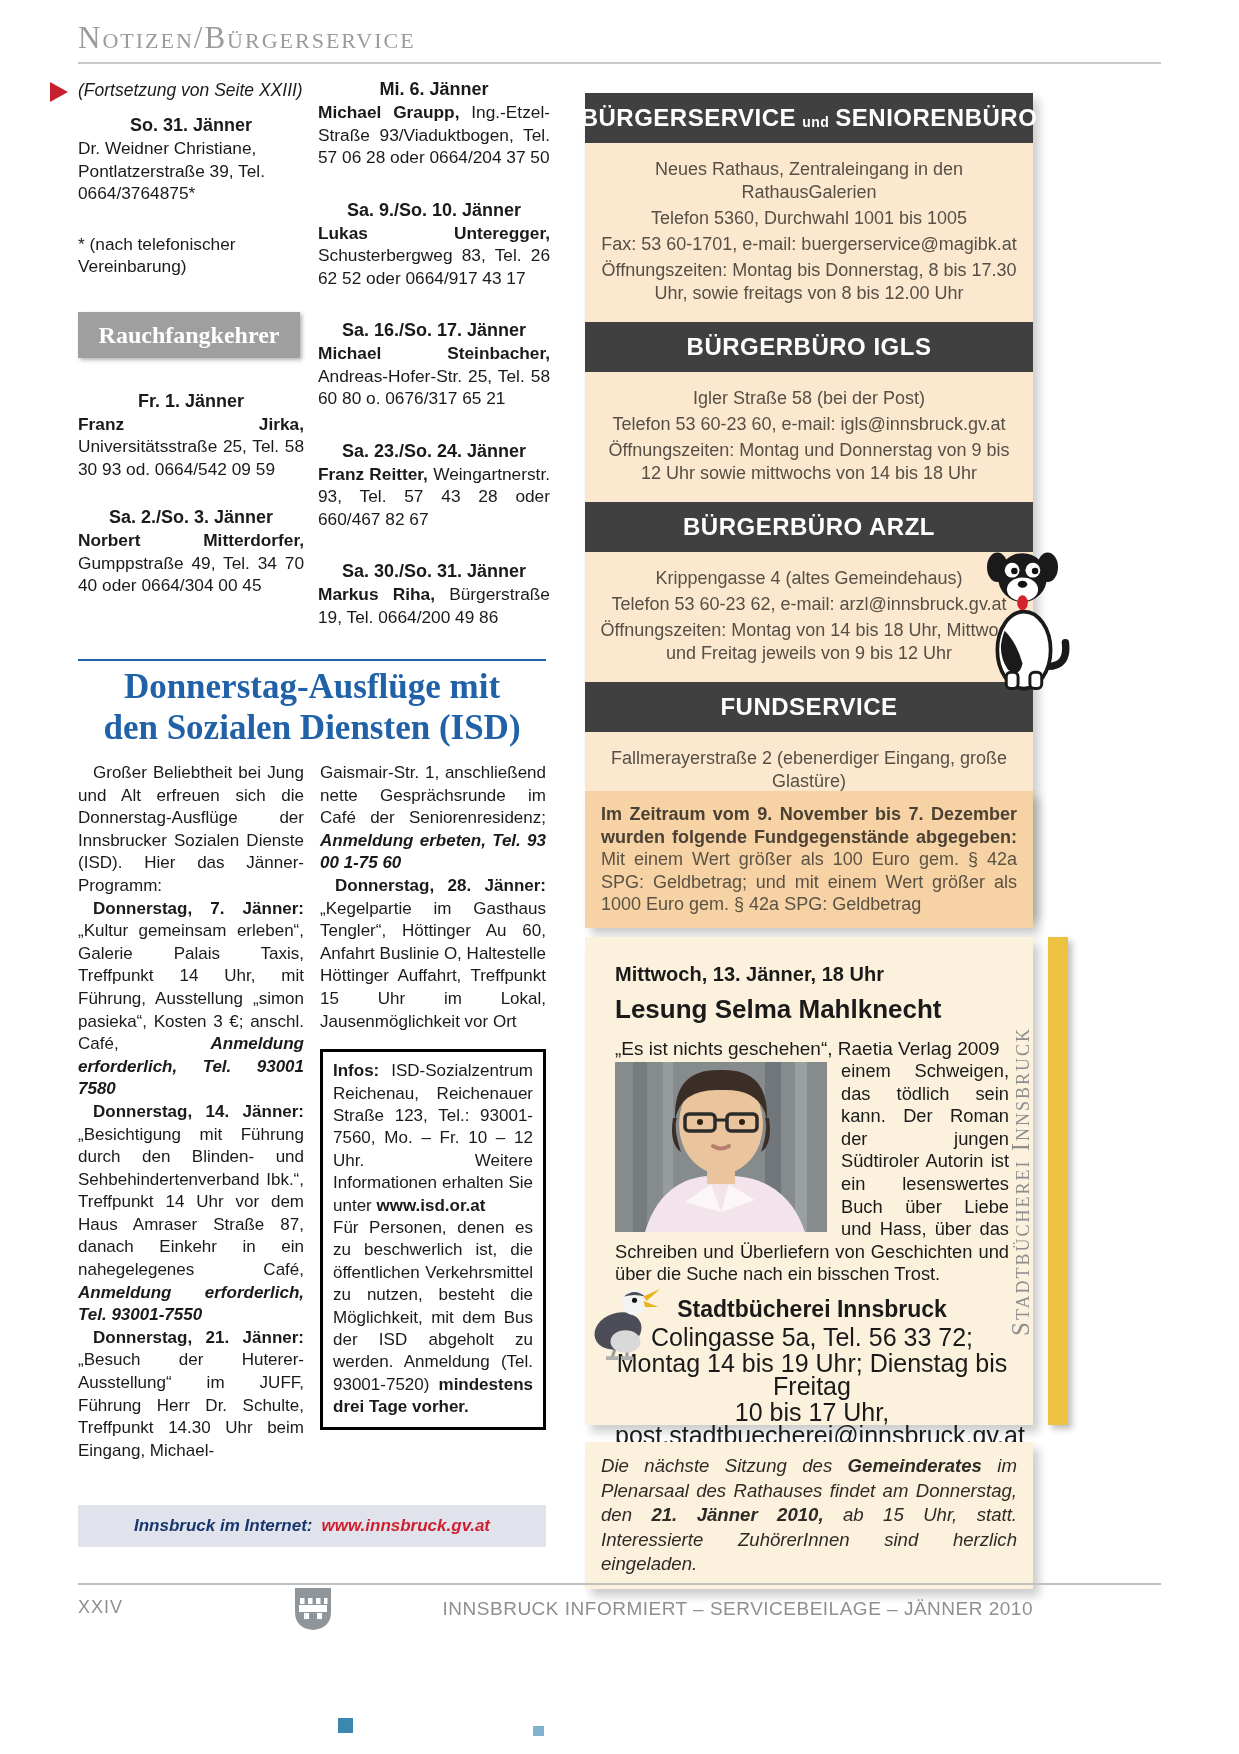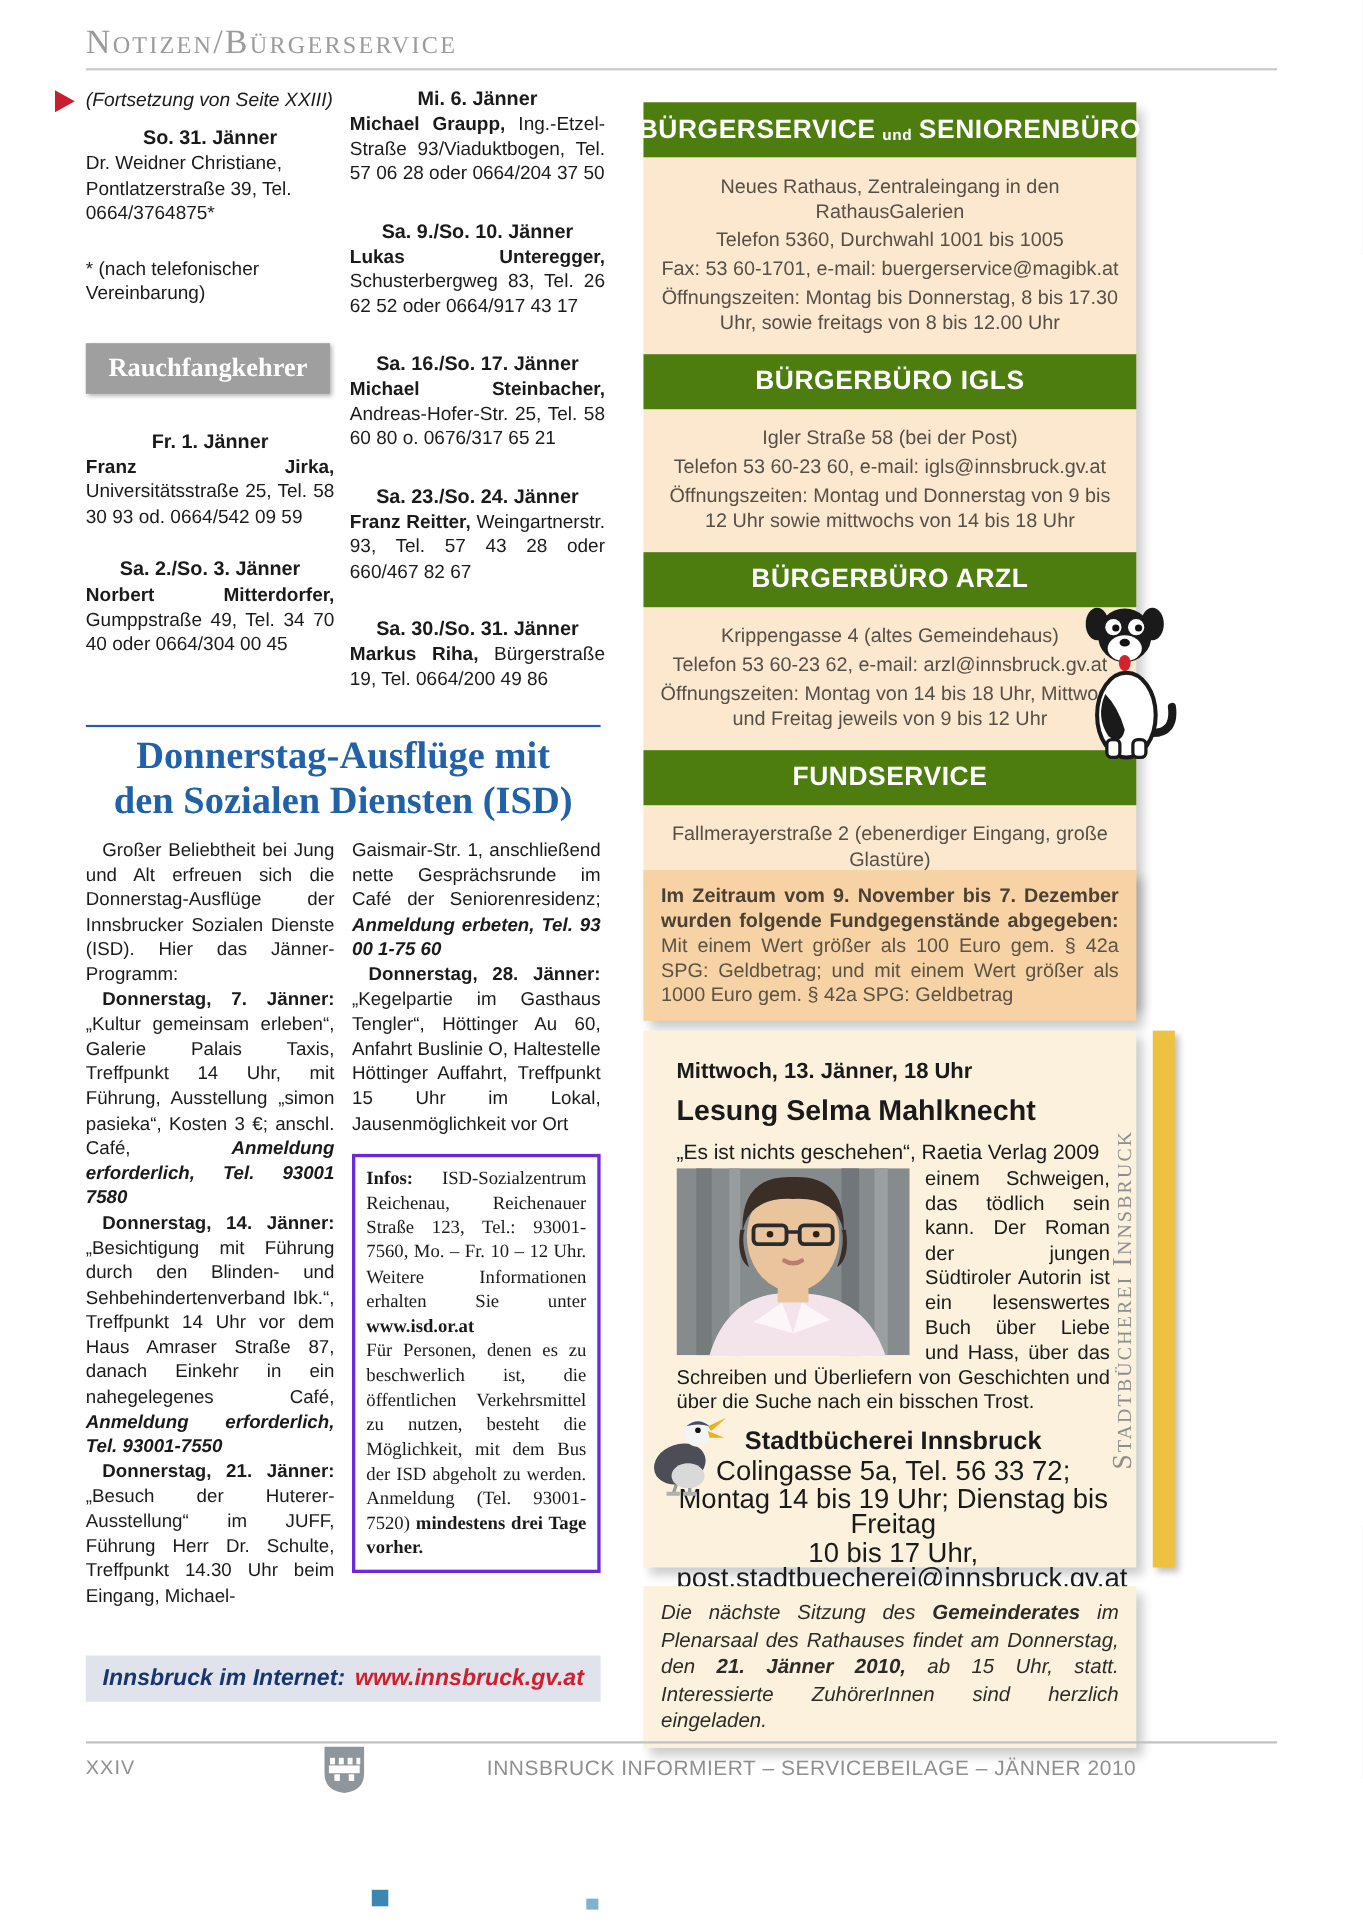--- a/index.html
+++ b/index.html
@@ -24,21 +24,21 @@
   .entry-body { margin:0 0 30px; text-align:justify; font-size:17.3px; line-height:22.5px; }
   #col-a .entry-body { margin-bottom:26px; }
   .footnote { margin:28px 0 0; font-size:17.3px; line-height:22.5px; }
   .gray-box { margin:34px 0 32px; width:222px; height:46px; background:#9f9f9f; color:#fff;
               font-family:"Liberation Serif", serif; font-weight:700; font-size:24px;
               text-align:center; line-height:46px; box-shadow:2px 2px 4px rgba(0,0,0,.3); }
 
   
   #svc { left:585px; top:93px; width:448px; background:#fbe8cf;
          box-shadow:6px 7px 9px rgba(0,0,0,.20); }
-  .sp-bar { height:50px; background:#4d7c0f; color:#fff; display:flex; align-items:center;
+  .sp-bar { height:50px; background:#404040; color:#fff; display:flex; align-items:center;
             justify-content:center; font-weight:700; font-size:24px; letter-spacing:.5px; }
   .sp-bar .und { font-size:14px; margin:8px 6px 0; }
   .sp-body { padding:12px 14px 14px; text-align:center; font-size:18px; line-height:23px;
              color:#564f46; }
   .pline { margin:3px 0; }
   #fund-note { left:585px; top:791px; width:448px; background:#f6d2a4; padding:12px 16px;
                box-shadow:6px 7px 9px rgba(0,0,0,.20); font-size:18px; line-height:22.5px;
                color:#5a5244; text-align:justify; }
   .fn-head { font-weight:700; color:#4a4134; }
 
@@ -46,28 +46,28 @@
   #isd-rule { left:78px; top:659px; width:468px; height:2px; background:#2161a8; }
   #isd-title { left:78px; top:666px; width:468px; text-align:center;
                font-family:"Liberation Serif", serif; font-weight:700; font-size:35px;
                line-height:41px; color:#2161a8; }
   #isd-c1 { left:78px; top:762px; width:226px; font-size:17px; line-height:22.6px; }
   #isd-c2 { left:320px; top:762px; width:226px; font-size:17px; line-height:22.6px; }
   .para { margin:0; text-align:justify; }
   .para.ind { text-indent:15px; }
   .r-b { font-weight:700; }
   .r-bi { font-weight:700; font-style:italic; }
-  #info-box { margin-top:16px; border:3px solid #6d28d9; padding:8px 10px;
-              font-size:17px; line-height:22.4px;font-family:Liberation Serif, serif; }
+  #info-box { margin-top:16px; border:3px solid #000000; padding:8px 10px;
+              font-size:17px; line-height:22.4px; }
   #info-box .para { text-align:justify; }
 
   
   #inet { left:78px; top:1505px; width:468px; height:42px; background:#e0e3ec;
           display:flex; align-items:center; justify-content:center;
-          font-size:21px; font-weight:700; font-style:italic; }
+          font-size:17px; font-weight:700; font-style:italic; }
   #inet .lbl { color:#17366e; margin-right:9px; }
   #inet .url { color:#cf1f2e; }
 
   
   #lib { left:585px; top:937px; width:448px; height:488px; background:#fbf1dc;
          box-shadow:6px 7px 9px rgba(0,0,0,.20); padding:26px 24px 18px 30px; }
   .lib-dt { font-size:20px; font-weight:700; margin:0; }
   .lib-title { font-size:26px; font-weight:700; margin:8px 0 0; }
   .lib-sub { font-size:19px; margin:13px 0 0; }
   .lib-intro { font-size:18.3px; line-height:22.6px; text-align:justify; margin:10px 0 0; }

